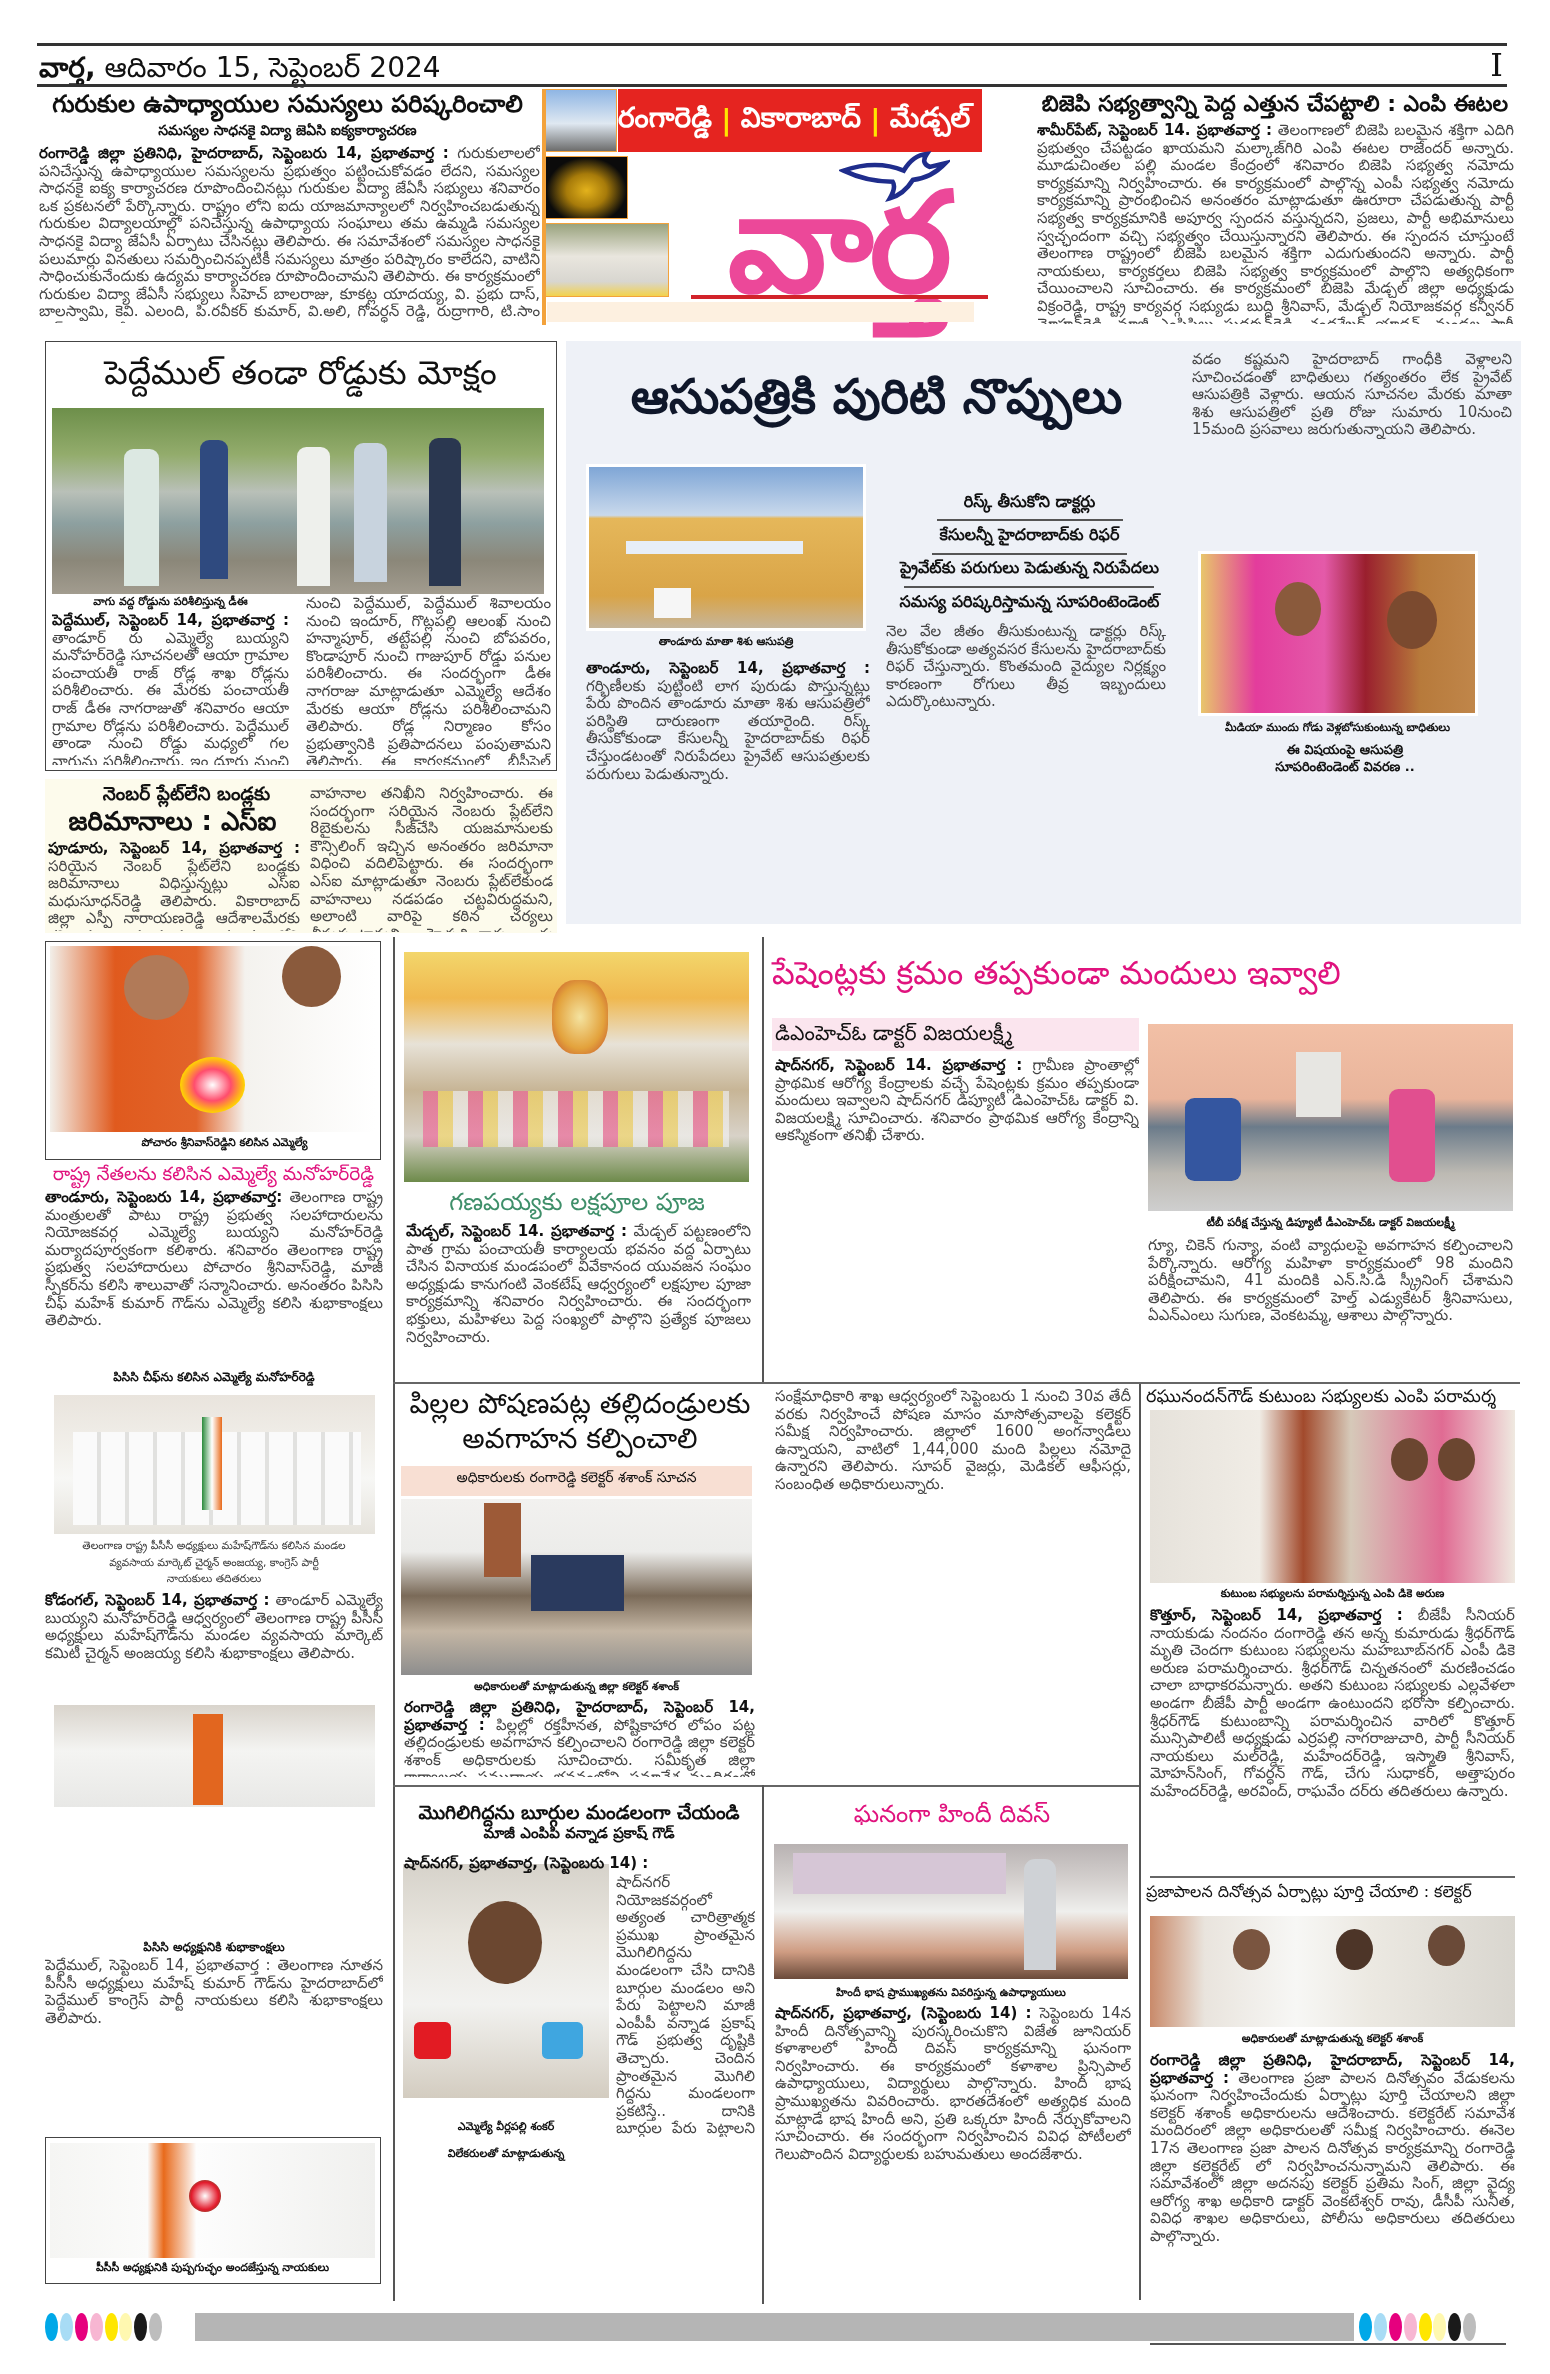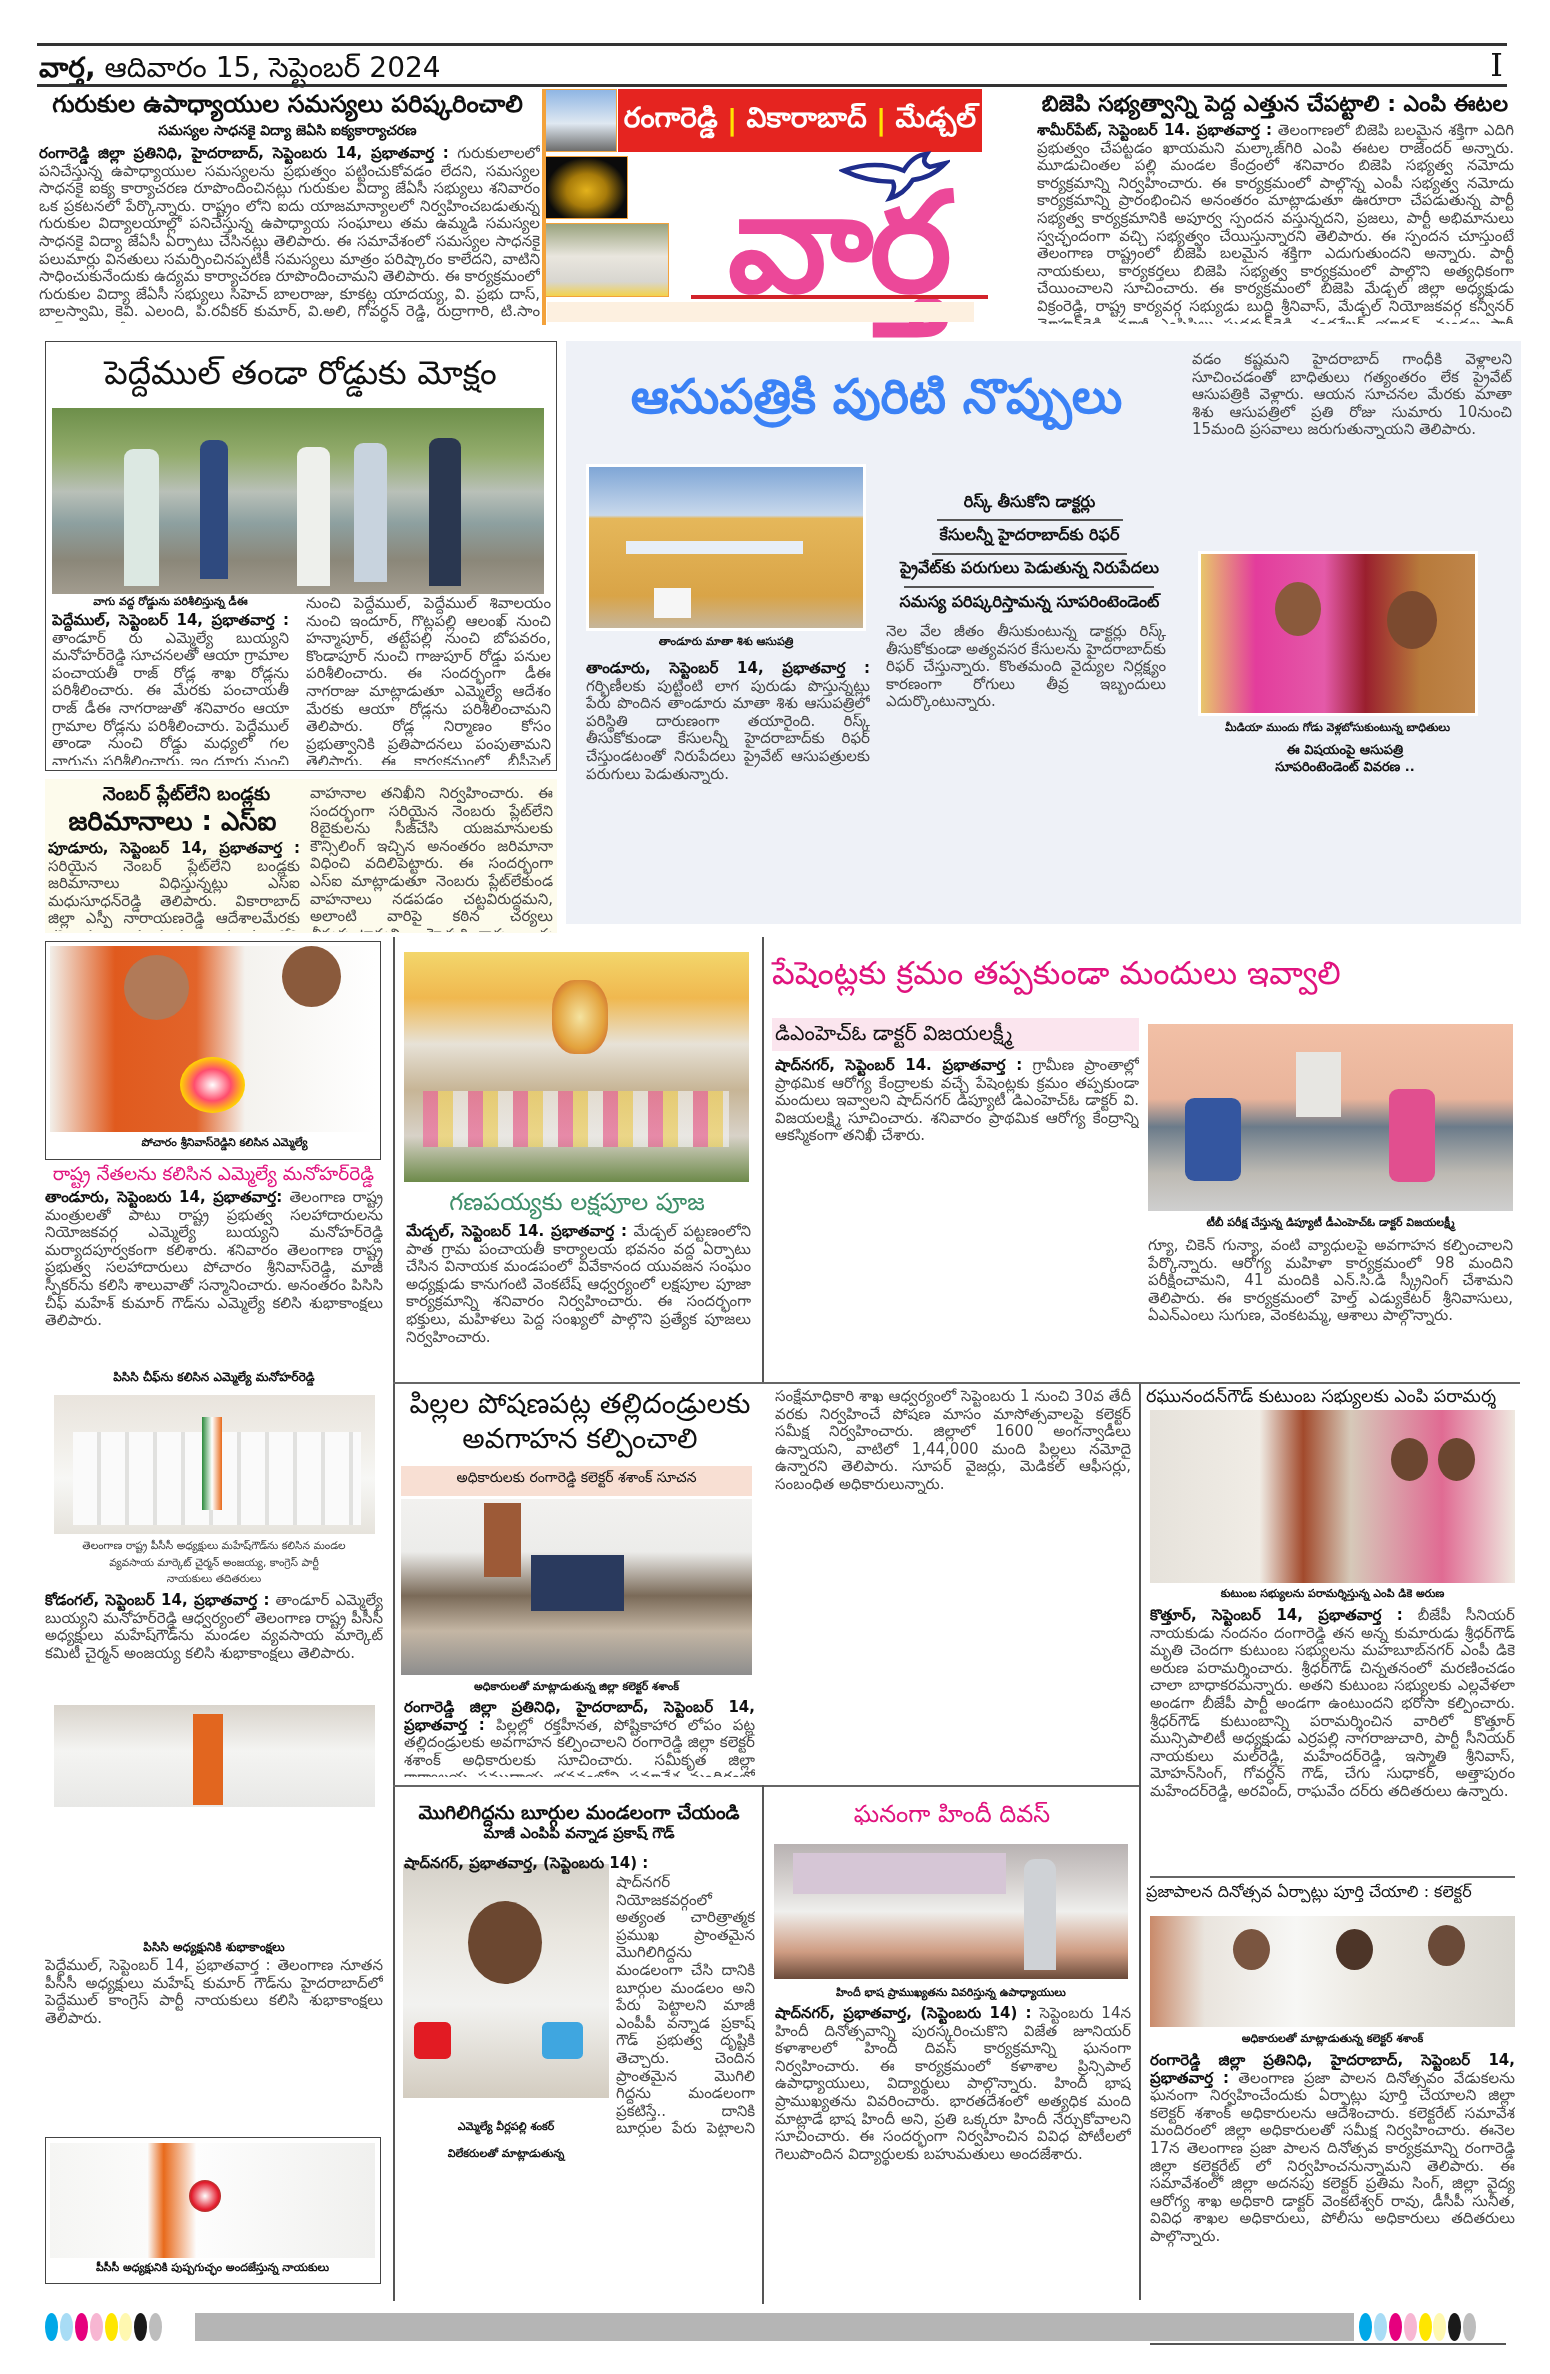--- a/index.html
+++ b/index.html
@@ -13,27 +13,27 @@
   .head { position: absolute; text-align: center; font-weight: 700; color: #111; line-height: 1.15; }
   .sub { position: absolute; text-align: center; font-weight: 700; color: #111; line-height: 1.2; }
   .body { position: absolute; font-size: 15px; line-height: 17.6px; color: #444; text-align: justify; overflow: hidden; }
   .body .dl { font-weight: 700; color: #111; }
   .photo { position: absolute; overflow: hidden; }
   .caption { position: absolute; text-align: center; font-size: 12px; font-weight: 700; color: #111; line-height: 16.7px; }
   .box { position: absolute; border: 1.9px solid #444; }
   .vline { position: absolute; width: 1.9px; background: #555; }
   .hline { position: absolute; height: 1.9px; background: #666; }
   
-  .region-banner { position: absolute; background: #e52420; color: #fff; font-weight: 700; font-size: 28px; display: flex; align-items: center; justify-content: center; gap: 9.3px; }
+  .region-banner { position: absolute; background: #e52420; color: #fff; font-weight: 700; font-size: 28px; display: flex; align-items: center; justify-content: flex-start; gap: 9.3px; }
   .region-banner .sep { color: #ffe600; }
   .logo-text { position: absolute; color: #ec4899; font-weight: 900; font-size: 139px; letter-spacing: -3.7px; line-height: 1; }
   .logo-underline { position: absolute; height: 3.7px; background: #d2232a; }
   .bird { position: absolute; }
   .hospital-bg { position: absolute; background: #eef1f7; }
-  .red-head { color: #3b82f6; }
+  .red-head { color: #0f172a; }
   .pink-head { color: #e0137e; }
   .green-head { color: #3f8f6a; }
   .deck { position: absolute; text-align: center; font-weight: 700; font-size: 16px; color: #111; }
   .deck-rule { position: absolute; height: 1.9px; background: #555; }
   .cmyk { position: absolute; display: flex; gap: 1.9px; }
   .cmyk span { display: block; width: 13px; height: 28px; border-radius: 50%; }
   .greybar { position: absolute; background: #b5b5b5; }
 </style>
 </head>
 <body>

